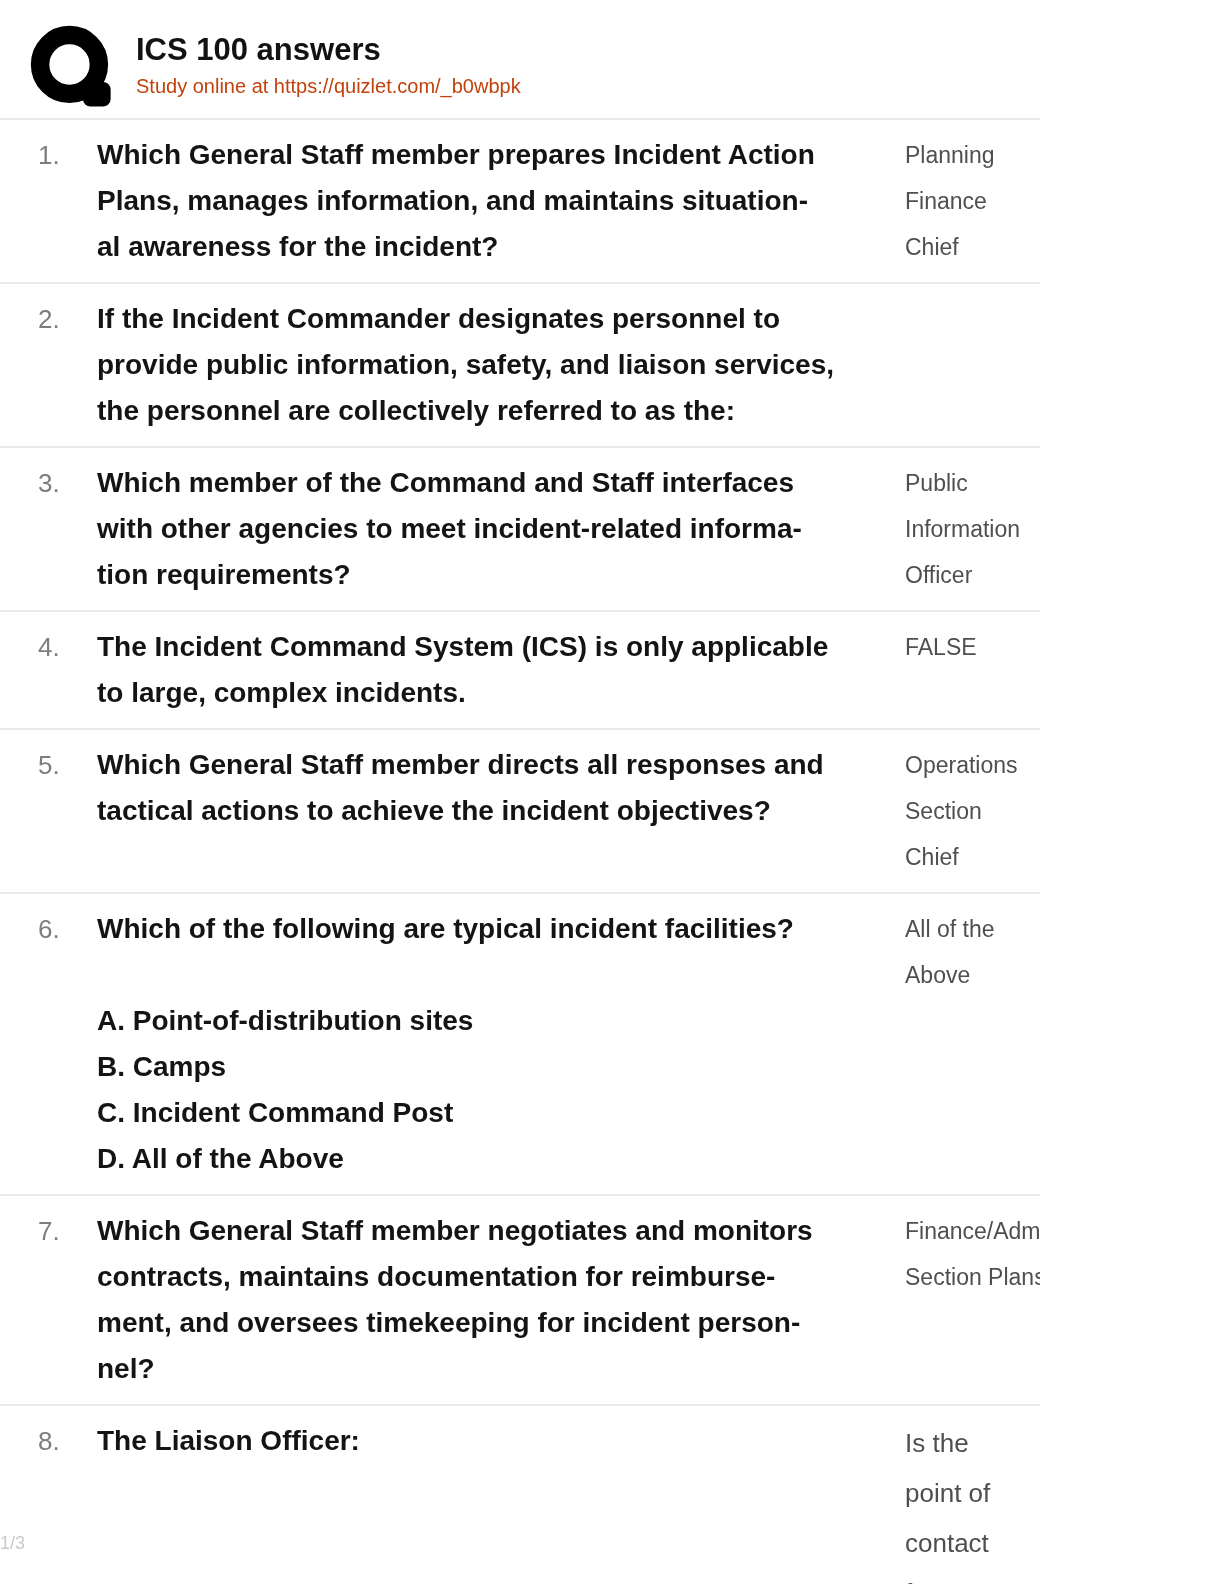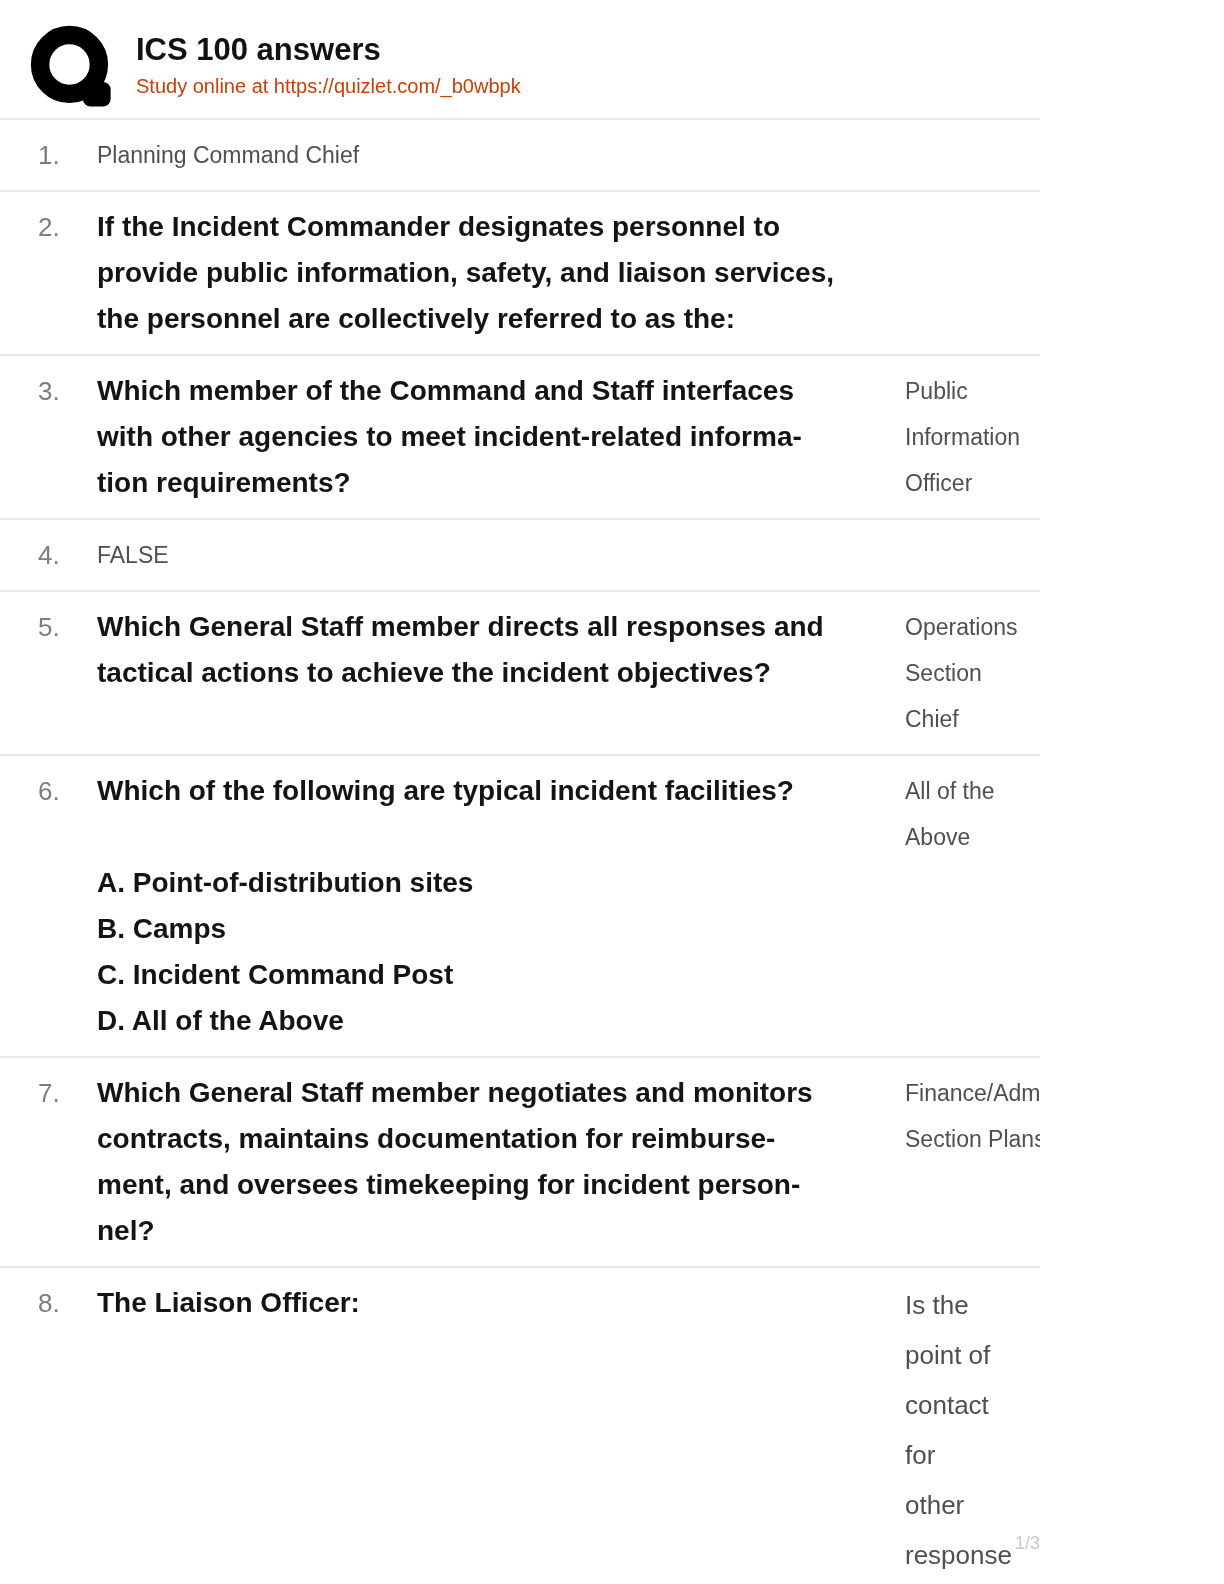--- a/index.html
+++ b/index.html
@@ -73,21 +73,21 @@
   .row-last .answer {
     font-size: 26px;
     line-height: 50px;
   }
   .row-last { border-bottom: 2px solid #e9e9e9; }
   .footer {
     position: absolute;
     left: 0;
     right: 0;
     bottom: 30px;
-    text-align: right;
+    text-align: left;
     font-size: 18px;
     font-weight: 300;
     color: #c9c9c9;
   }
 </style>
 </head>
 <body>
 
 <div class="page">
 
@@ -99,40 +99,45 @@
       </svg>
     </div>
     <div class="titles">
       <h1 class="title">ICS 100 answers</h1>
       <div class="subtitle">Study online at https://quizlet.com/_b0wbpk</div>
     </div>
   </div>
 
   <div class="row">
     <div class="num">1.</div>
-    <div class="answer">Planning Command Chief</div>
+    <div class="question">Which General Staff member prepares Incident Action
+Plans, manages information, and maintains situation-
+al awareness for the incident?</div>
+    <div class="answer">Planning Finance Chief</div>
   </div>
 
   <div class="row">
     <div class="num">2.</div>
     <div class="question">If the Incident Commander designates personnel to
 provide public information, safety, and liaison services,
 the personnel are collectively referred to as the:</div>
   </div>
 
   <div class="row">
     <div class="num">3.</div>
     <div class="question">Which member of the Command and Staff interfaces
 with other agencies to meet incident-related informa-
 tion requirements?</div>
     <div class="answer">Public Information Officer</div>
   </div>
 
   <div class="row">
     <div class="num">4.</div>
+    <div class="question">The Incident Command System (ICS) is only applicable
+to large, complex incidents.</div>
     <div class="answer">FALSE</div>
   </div>
 
   <div class="row">
     <div class="num">5.</div>
     <div class="question">Which General Staff member directs all responses and
 tactical actions to achieve the incident objectives?</div>
     <div class="answer">Operations Section Chief</div>
   </div>
 

